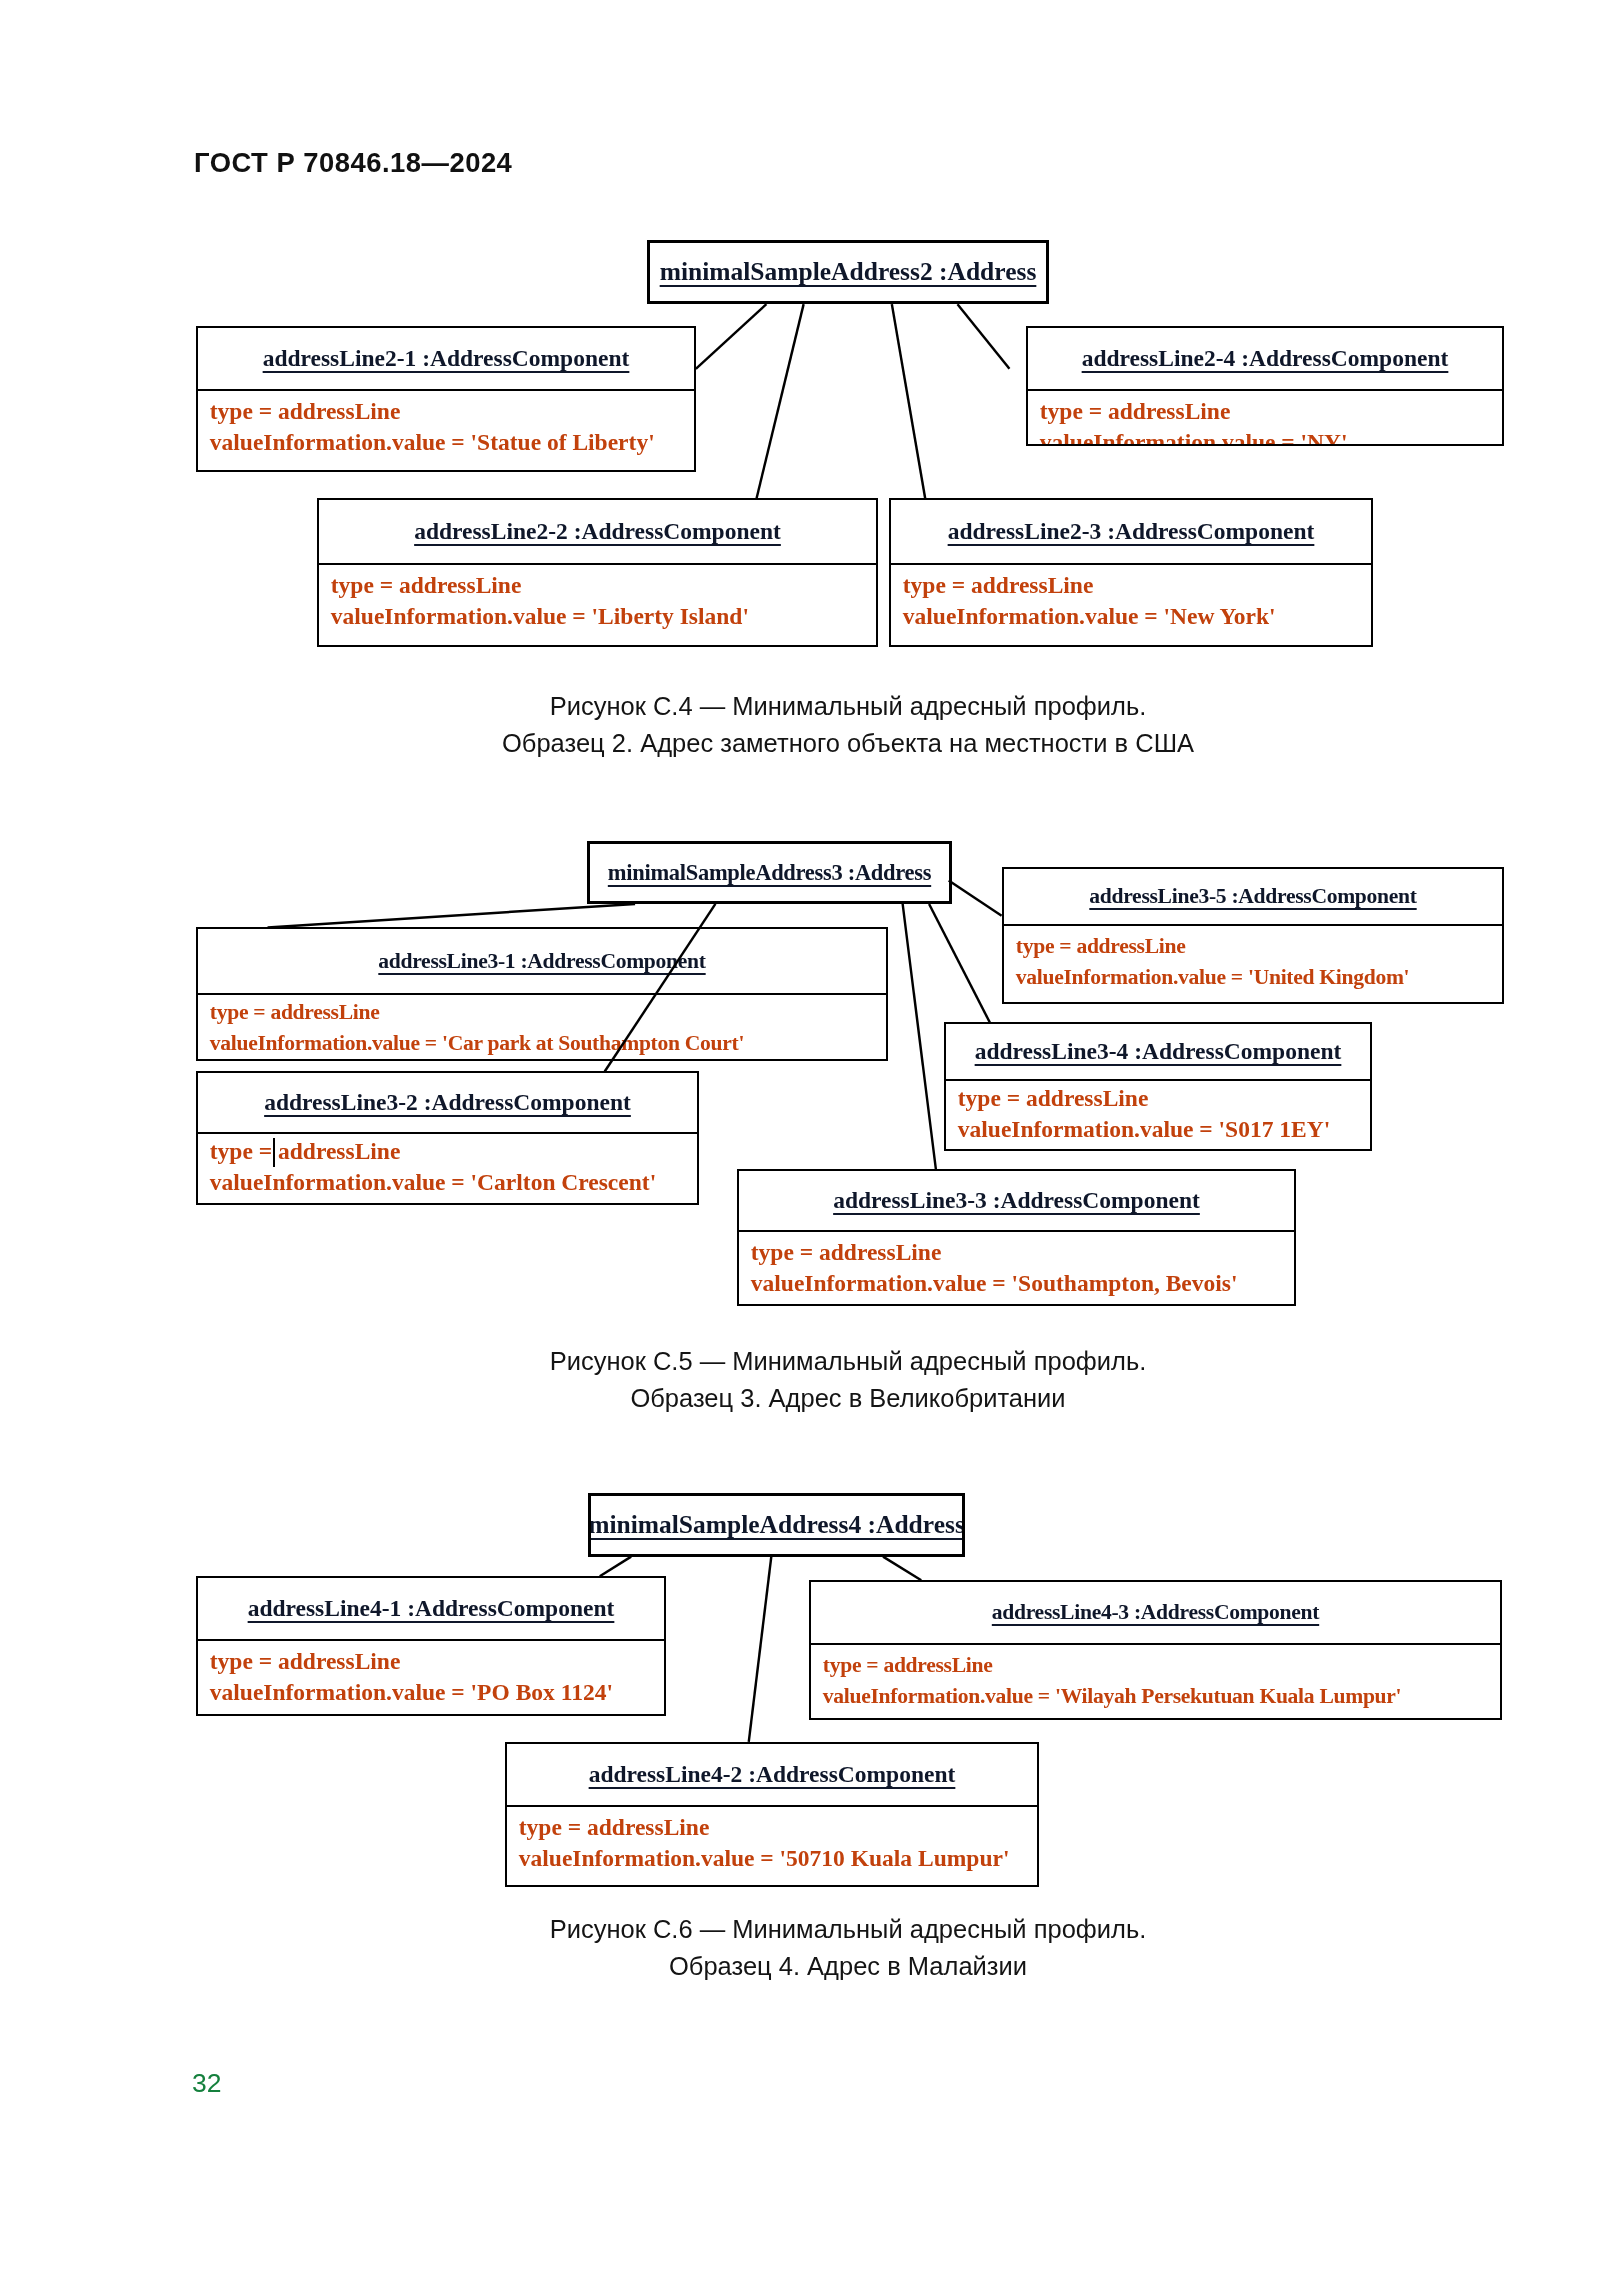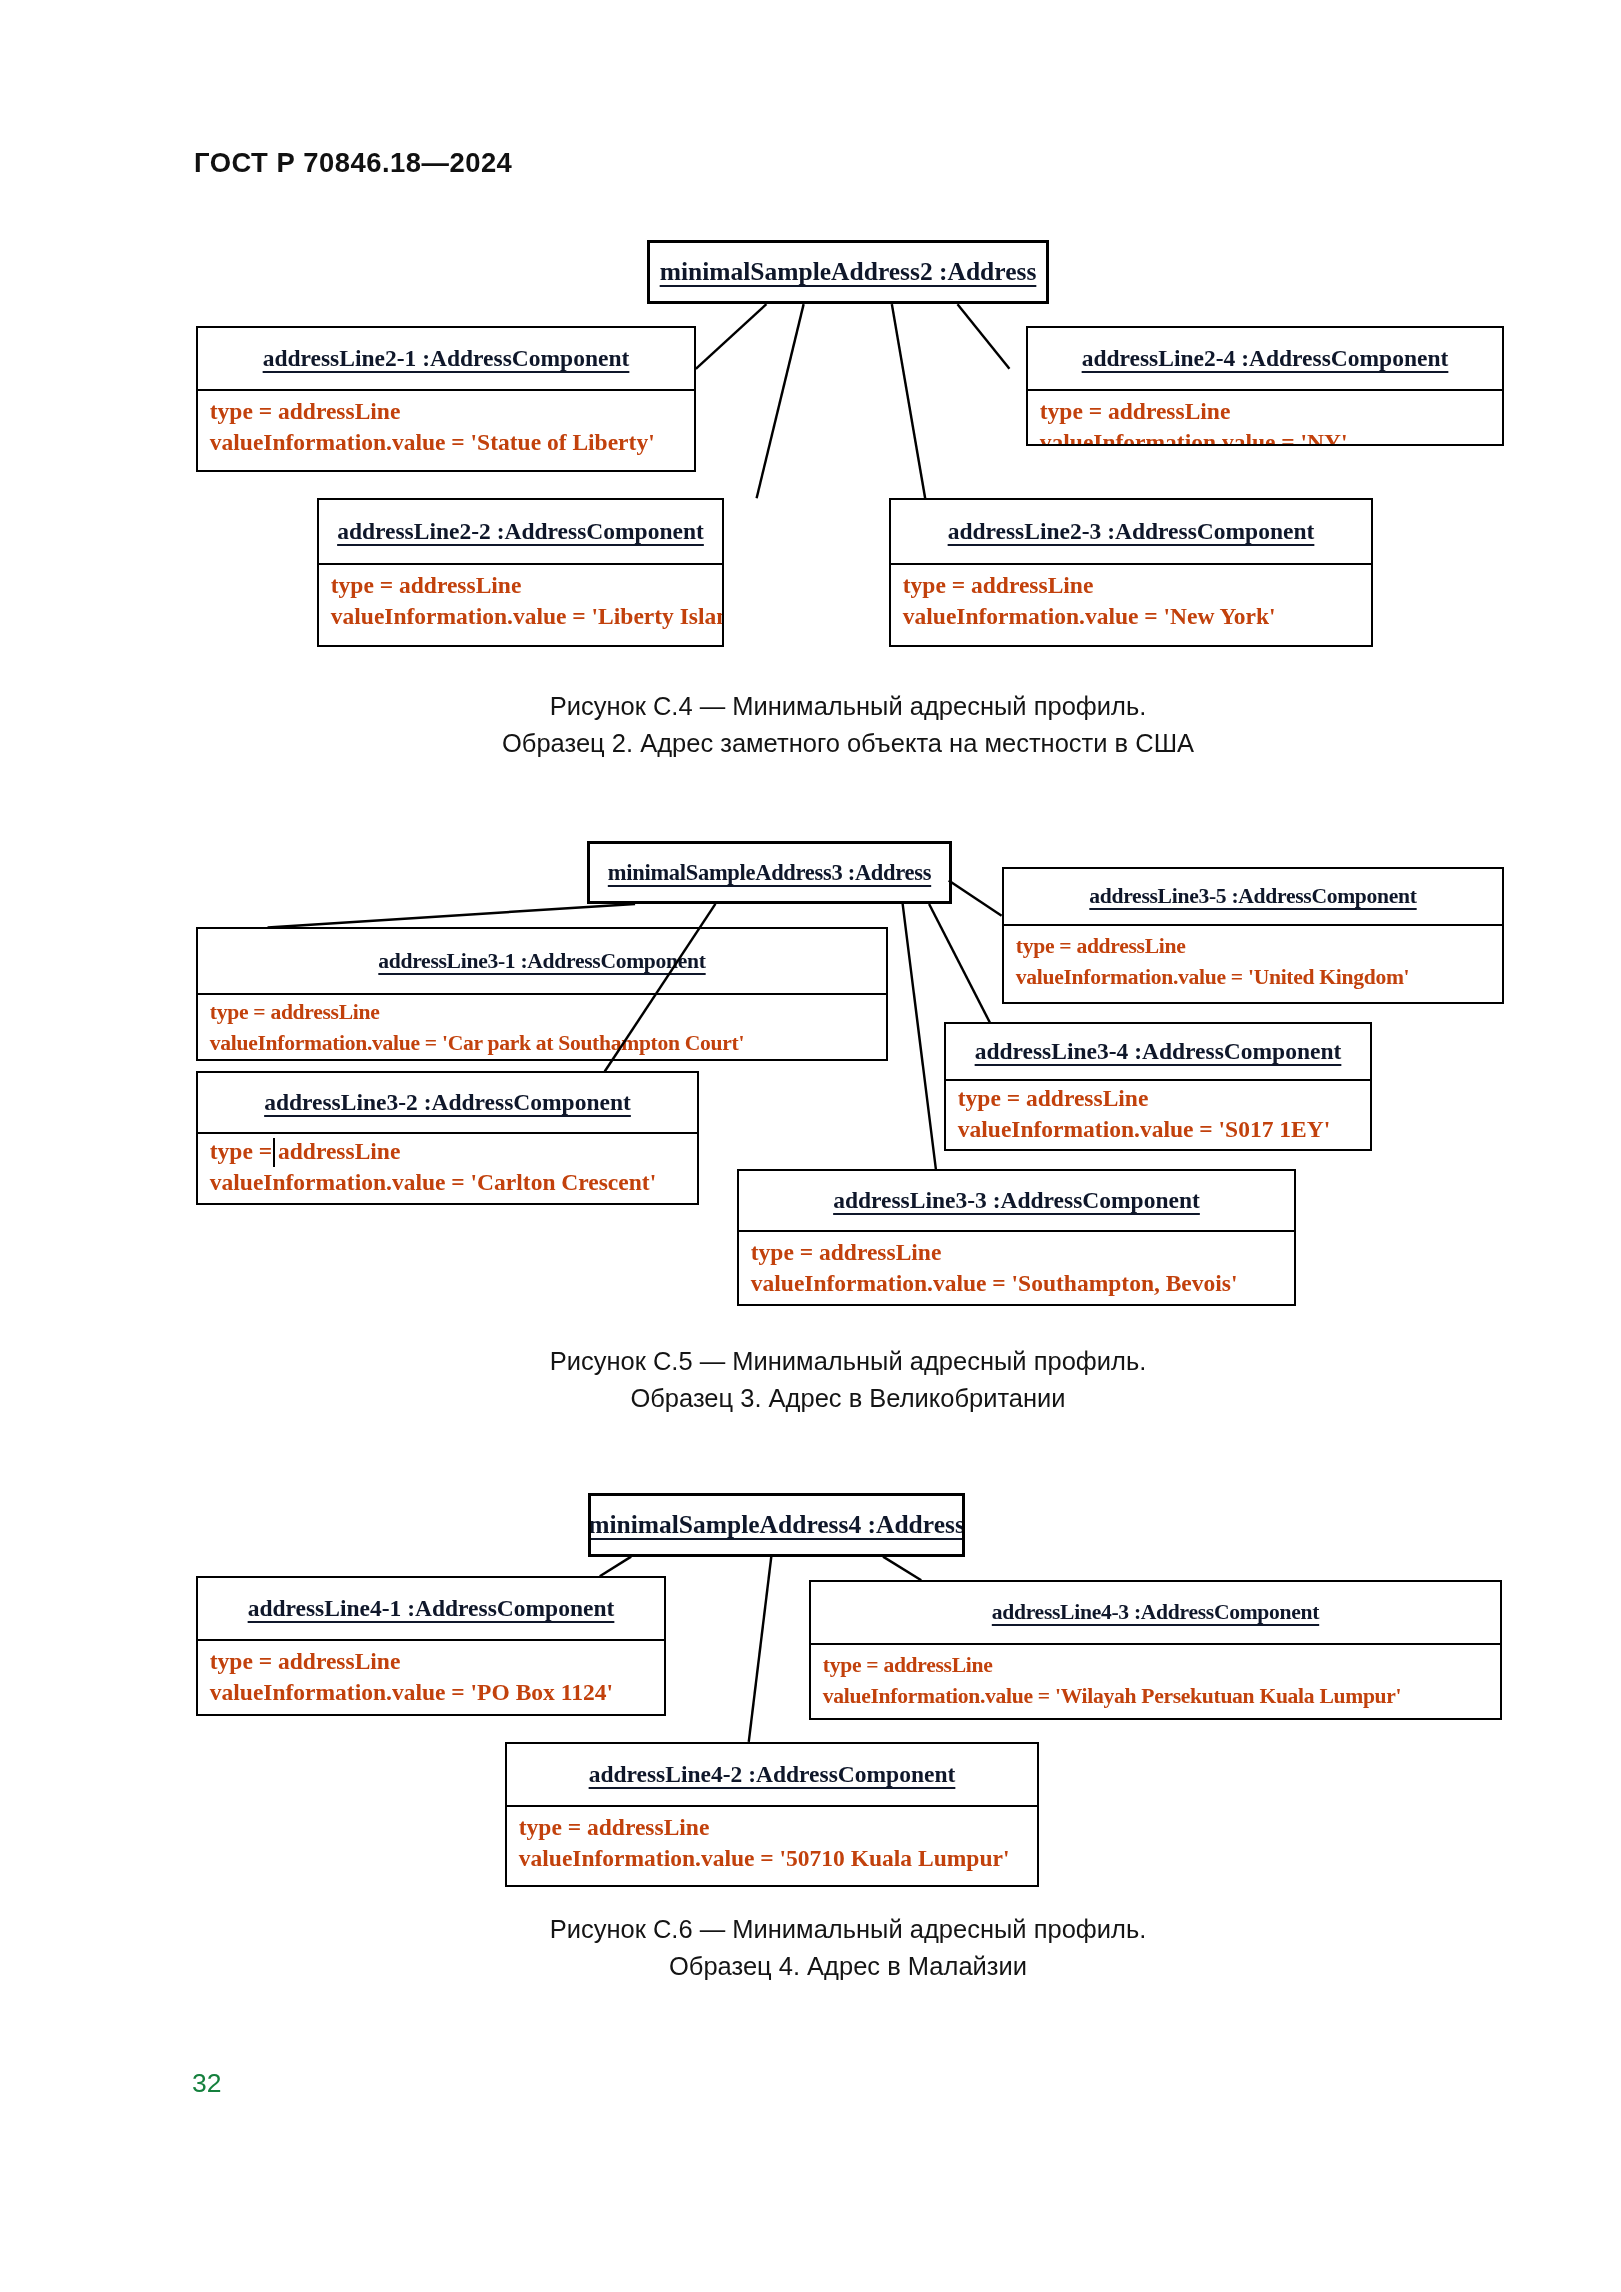--- a/index.html
+++ b/index.html
@@ -55,21 +55,21 @@
   <div class="obj" style="left:1026px;top:326px;width:478px;height:120px;">
     <div class="obj-hdr" style="height:63px;">
       <span class="obj-title">addressLine2-4 :AddressComponent</span>
     </div>
     <div class="obj-body">
       <div class="attr">type = addressLine</div>
       <div class="attr">valueInformation.value = 'NY'</div>
     </div>
   </div>
 
-  <div class="obj" style="left:317px;top:498px;width:407px;height:149px;">
+  <div class="obj" style="left:317px;top:498px;width:561px;height:149px;">
     <div class="obj-hdr" style="height:65px;">
       <span class="obj-title">addressLine2-2 :AddressComponent</span>
     </div>
     <div class="obj-body">
       <div class="attr">type = addressLine</div>
       <div class="attr">valueInformation.value = 'Liberty Island'</div>
     </div>
   </div>
 
   <div class="obj" style="left:889px;top:498px;width:484px;height:149px;">

